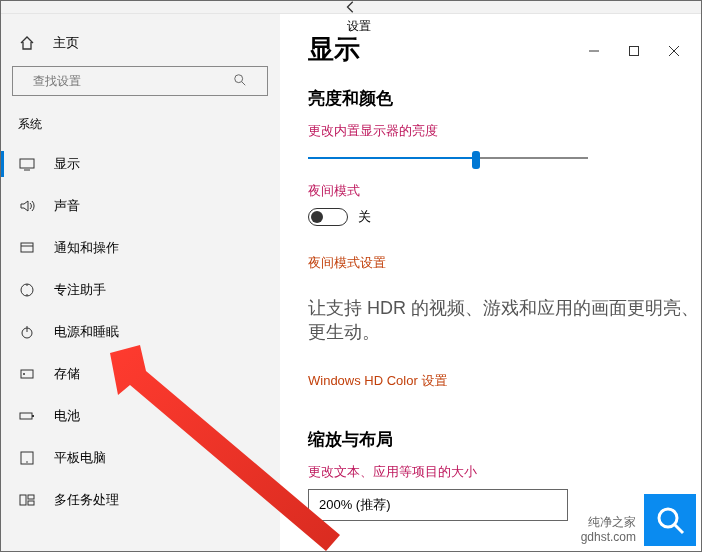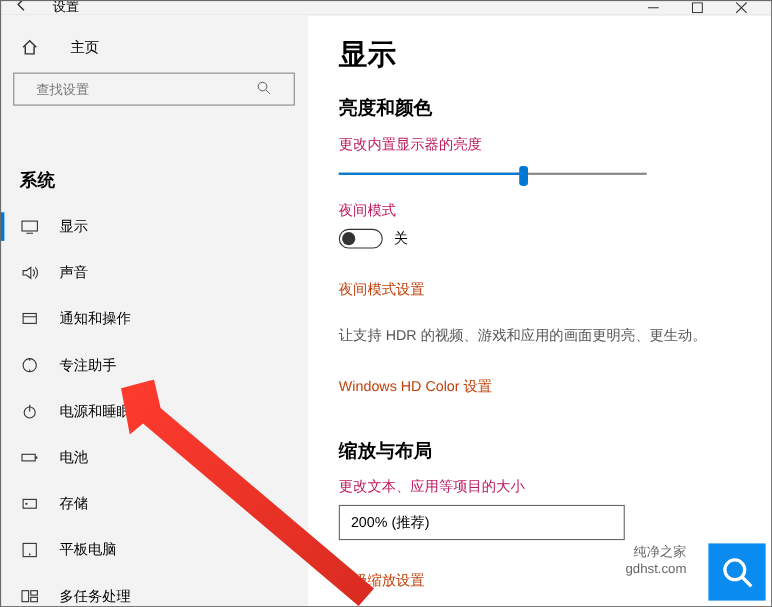--- a/index.html
+++ b/index.html
@@ -16,35 +16,36 @@
   flex-direction: column;
   height: 100%;
 }
 .titlebar {
   height: 14px;
   display: flex;
   align-items: center;
   padding: 0 8px;
   background: #f3f3f3;
   border-bottom: 1px solid #e5e5e5;
+  flex-direction: column;
 }
 .titlebar .back { width: 24px; text-align: center; cursor: pointer; color: #333; }
 .titlebar .title { margin-left: 16px; font-size: 12px; color: #000; }
 .titlebar .winctrls { margin-left: auto; display: flex; gap: 0; }
 .titlebar .winctrls div { width: 40px; height: 32px; display: flex; align-items: center; justify-content: center; color: #333; font-size: 11px; }
 .body { flex: 1; display: flex; }
 .sidebar {
   width: 280px;
   background: #f3f3f3;
   padding: 14px 0 0 0;
   display: flex;
   flex-direction: column;
   overflow: hidden;
 }
-.home-row { display: flex; align-items: center; padding: 6px 18px 14px 18px; gap: 28px; }
+.home-row { display: flex; align-items: center; padding: 6px 18px 14px 18px; gap: 17px; }
 .home-row .icon { width: 18px; display: flex; justify-content: center; color: #333; }
 .home-row .label { font-size: 13px; color: #000; }
 .search-wrap { padding: 0 12px 14px 12px; }
 .search {
   border: 1px solid #888;
   background: #fff0;
   height: 30px;
   display: flex;
   align-items: center;
   padding: 0 20px;
@@ -53,25 +54,24 @@
 .search input {
   flex: 1;
   border: none;
   background: transparent;
   font-size: 12px;
   outline: none;
   color: #666;
 }
 .search .sicon { color: #555; font-size: 13px; }
 .section-header {
-  font-size: 16px;
-  font-weight: bold;
+  font-size: 12px;
+  font-weight: normal;
   padding: 6px 18px 10px 18px;
   color: #000;
-  margin-top: 38px;
 }
 .nav { display: flex; flex-direction: column; }
 .nav-item {
   display: flex;
   align-items: center;
   padding: 12px 18px;
   gap: 18px;
   cursor: pointer;
   position: relative;
 }
@@ -95,21 +95,21 @@
 .content .sublabel { font-size: 13px; color: #be185d; margin-bottom: 8px; }
 .slider-wrap { width: 280px; margin-bottom: 14px; position: relative; height: 20px; }
 .slider-track { position: absolute; top: 9px; left: 0; right: 0; height: 2px; background: #888; }
 .slider-fill { position: absolute; top: 9px; left: 0; height: 2px; background: #0078d4; }
 .slider-thumb { position: absolute; top: 3px; width: 8px; height: 18px; background: #0078d4; border-radius: 3px; transform: translateX(-50%); }
 .toggle-row { display: flex; align-items: center; gap: 10px; margin-bottom: 14px; }
 .toggle { width: 40px; height: 18px; border: 1px solid #333; border-radius: 9px; position: relative; }
 .toggle .knob { position: absolute; left: 2px; top: 2px; width: 12px; height: 12px; background: #333; border-radius: 50%; }
 .toggle-label { font-size: 13px; }
 .link { color: #c2410c; font-size: 13px; cursor: pointer; margin-top: 28px; }
-.desc { font-size: 13px; color: #555; margin-bottom: 8px; }
+.desc { font-size: 18px; color: #555; margin-bottom: 8px; }
 .dropdown {
   border: 1px solid #666;
   width: 260px;
   height: 32px;
   display: flex;
   align-items: center;
   padding: 0 10px;
   font-size: 13px;
   margin-bottom: 10px;
   justify-content: space-between;
@@ -122,22 +122,22 @@
   pointer-events: none;
   z-index: 50;
 }
 
 
 .watermark {
   position: absolute;
   right: 6px;
   bottom: 6px;
   display: flex;
-  align-items: flex-start;
-  gap: 20px;
+  align-items: flex-end;
+  gap: 8px;
   z-index: 60;
 }
 .watermark .logo {
   width: 52px; height: 52px;
   background: #0a8bf0;
   display: flex; align-items: center; justify-content: center;
   color: #fff;
 }
 .watermark .txt { font-size: 12px; color: #666; line-height: 1.3; text-align: right; }
 .border-frame {
@@ -240,34 +240,34 @@
               <svg width="16" height="16" viewBox="0 0 16 16">
                 <circle cx="8" cy="9" r="5" stroke="#333" fill="none"></circle>
                 <line x1="8" y1="2" x2="8" y2="8" stroke="#333"></line>
               </svg>
             </span>
           <span class="label">电源和睡眠</span>
         </div>
         <div class="nav-item">
           <span class="icon">
               <svg width="16" height="16" viewBox="0 0 16 16">
+                <rect x="2" y="4" width="12" height="8" stroke="#333" fill="none"></rect>
+                <circle cx="5" cy="8" r="1" fill="#333"></circle>
+              </svg>
+            </span>
+          <span class="label">存储</span>
+        </div>
+        <div class="nav-item">
+          <span class="icon">
+              <svg width="16" height="16" viewBox="0 0 16 16">
                 <rect x="1" y="5" width="12" height="6" stroke="#333" fill="none"></rect>
                 <rect x="13" y="7" width="2" height="2" fill="#333"></rect>
               </svg>
             </span>
           <span class="label">电池</span>
-        </div>
-        <div class="nav-item">
-          <span class="icon">
-              <svg width="16" height="16" viewBox="0 0 16 16">
-                <rect x="2" y="4" width="12" height="8" stroke="#333" fill="none"></rect>
-                <circle cx="5" cy="8" r="1" fill="#333"></circle>
-              </svg>
-            </span>
-          <span class="label">存储</span>
         </div>
         <div class="nav-item">
           <span class="icon">
               <svg width="16" height="16" viewBox="0 0 16 16">
                 <rect x="2" y="2" width="12" height="12" stroke="#333" fill="none"></rect>
                 <circle cx="8" cy="12" r="0.8" fill="#333"></circle>
               </svg>
             </span>
           <span class="label">平板电脑</span>
         </div>

